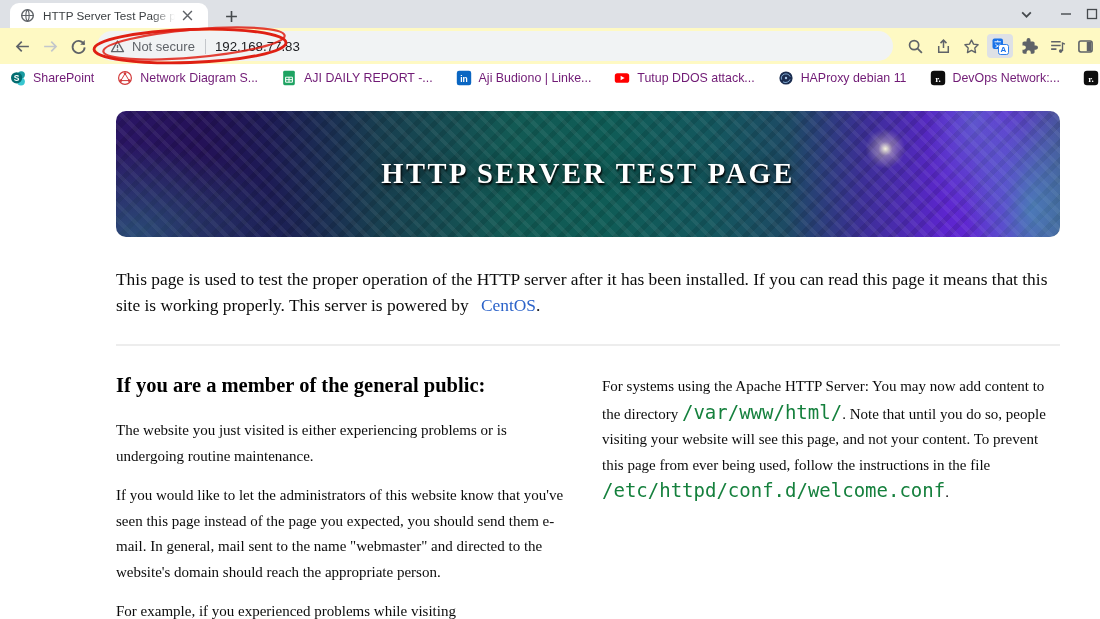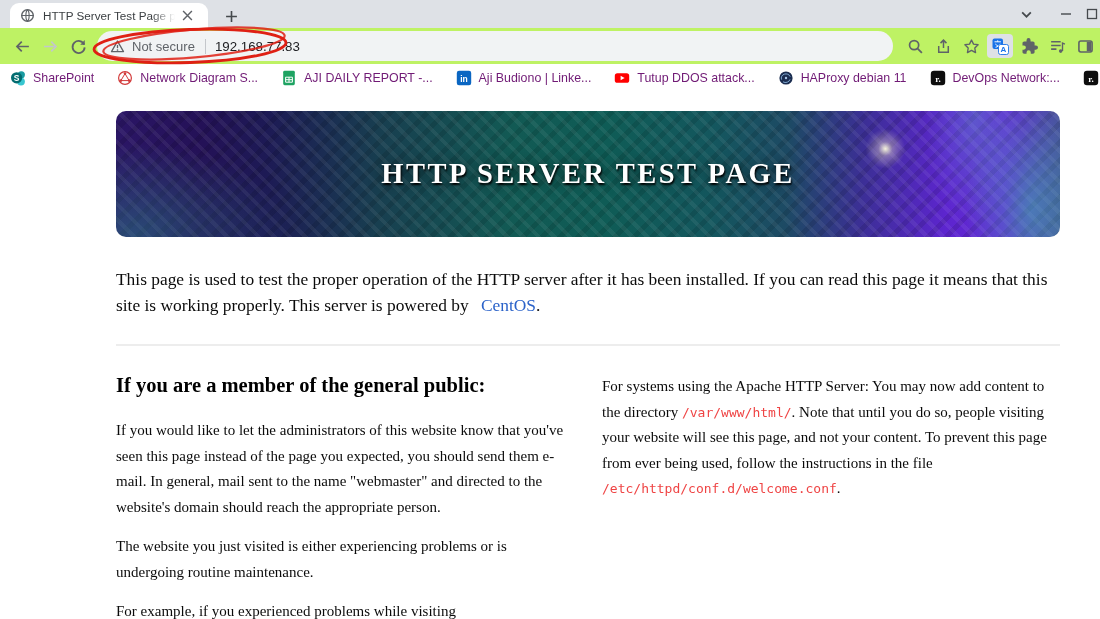--- a/index.html
+++ b/index.html
@@ -18,21 +18,21 @@
                -webkit-mask-image:linear-gradient(90deg,#000 82%,transparent); }
   .tab-close { width:17px; height:17px; border-radius:50%; display:flex; align-items:center;
                justify-content:center; flex:0 0 auto; }
   .newtab { position:absolute; left:221px; top:6px; width:20px; height:20px; display:flex;
             align-items:center; justify-content:center; border-radius:50%; }
   .winctrl { position:absolute; right:0; top:0; height:28px; display:flex; align-items:center; }
   .winbtn { width:40px; height:28px; display:flex; align-items:center; justify-content:center; }
   .winbtn.partial { width:14px; overflow:hidden; justify-content:flex-start; }
 
   
-  .toolbar { position:relative; height:36px; background:#bef264; display:flex; align-items:center;
+  .toolbar { position:relative; height:36px; background:#fef9c3; display:flex; align-items:center;
              padding:0 4px 0 8px; }
   .tbtn { width:28px; height:28px; display:flex; align-items:center; justify-content:center;
           border-radius:50%; flex:0 0 auto; }
   .omnibox { margin-left:5px; width:796px; height:30px; background:#f1f3f4; border-radius:15px;
              display:flex; align-items:center; padding-left:13px; flex:0 0 auto; }
   .sec-label { font-size:13px; color:#5f6368; margin-left:7px; }
   .omni-div { width:1px; height:15px; background:#c4c7cb; margin:0 9px 0 10px; }
   .omni-url { font-size:13.3px; color:#202124; }
   .right-icons { display:flex; align-items:center; margin-left:8px; }
   .translate-chip { width:26px; height:24px; background:#dee1e6; border-radius:4px;
@@ -64,22 +64,22 @@
               linear-gradient(92deg,#2b1666 0%,#241157 9%,#1d1a55 16%,#183f50 28%,#125a54 42%,#0f5c56 52%,#14575e 63%,#1d4a64 71%,#3c2f96 79%,#5d25cf 88%,#6329d3 94%,#465096 100%); }
   .banner h1 { color:#fff; font-size:28.5px; font-weight:700; letter-spacing:2.5px;
                text-shadow:1px 2px 2px #000, 0 0 14px rgba(0,0,0,.6); }
   .intro { margin:30px 0 0 100px; width:942px; font-size:17.4px; line-height:25.5px; color:#0b0b0b; }
   .link { color:#2a62c9; cursor:pointer;margin-left:8px; }
   .rule { margin:26px 0 0 100px; width:944px; border:none; border-top:2px solid #ededed; }
   .cols { display:flex; margin:28px 0 0 100px; width:944px; gap:28px; }
   .col  { width:458px; }
   .col h2 { font-size:20.5px; font-weight:700; color:#000000; margin-bottom:21px; }
   .col p  { font-size:15px; line-height:25.5px; margin-bottom:14px; color:#0b0b0b; }
-  .code { font-family:"DejaVu Sans Mono","Liberation Mono",monospace; font-size:13px;
-          color:#ef4444; }
+  .code { font-family:"DejaVu Sans Mono","Liberation Mono",monospace; font-size:19px;
+          color:#15803d; }
 </style>
 </head>
 <body>
 
 <div class="browser">
 
   <div class="tabstrip">
     <div class="tab">
       <svg class="tab-fav" viewBox="0 0 16 16">
         <circle cx="8" cy="8" r="6.2" fill="none" stroke="#5f6368" stroke-width="1.5"></circle>
@@ -266,22 +266,22 @@
       <h1>HTTP SERVER TEST PAGE</h1>
     </div>
 
     <p class="intro"><span>This page is used to test the proper operation of the HTTP server after it has been installed. If you can read this page it means that this site is working properly. This server is powered by </span><span class="link">CentOS</span><span>.</span></p>
 
     <hr class="rule">
 
     <div class="cols">
       <div class="col">
         <h2>If you are a member of the general public:</h2>
+        <p>The website you just visited is either experiencing problems or is undergoing routine maintenance.</p>
         <p>If you would like to let the administrators of this website know that you've seen this page instead of the page you expected, you should send them e-mail. In general, mail sent to the name "webmaster" and directed to the website's domain should reach the appropriate person.</p>
-        <p>The website you just visited is either experiencing problems or is undergoing routine maintenance.</p>
         <p>For example, if you experienced problems while visiting www.example.com, you should send e-mail to "webmaster@example.com".</p>
       </div>
       <div class="col">
         <p><span>For systems using the Apache HTTP Server: You may now add content to the directory </span><span class="code">/var/www/html/</span><span>. Note that until you do so, people visiting your website will see this page, and not your content. To prevent this page from ever being used, follow the instructions in the file </span><span class="code">/etc/httpd/conf.d/welcome.conf</span><span>.</span></p>
 
       </div>
     </div>
   </div>
 
 </div>

